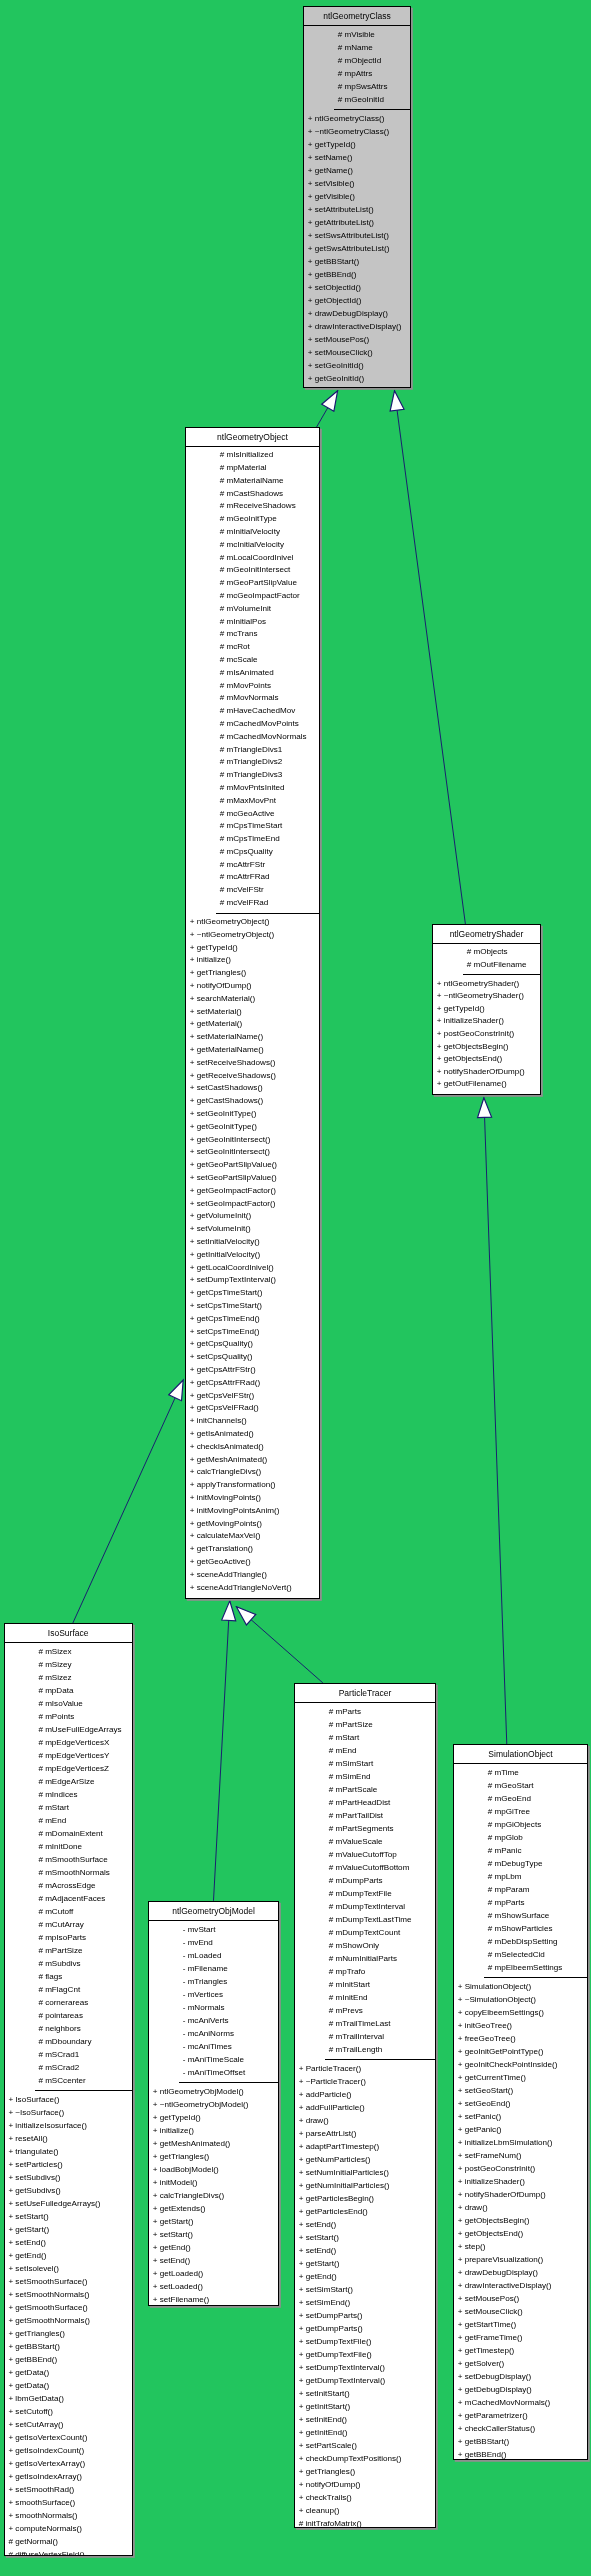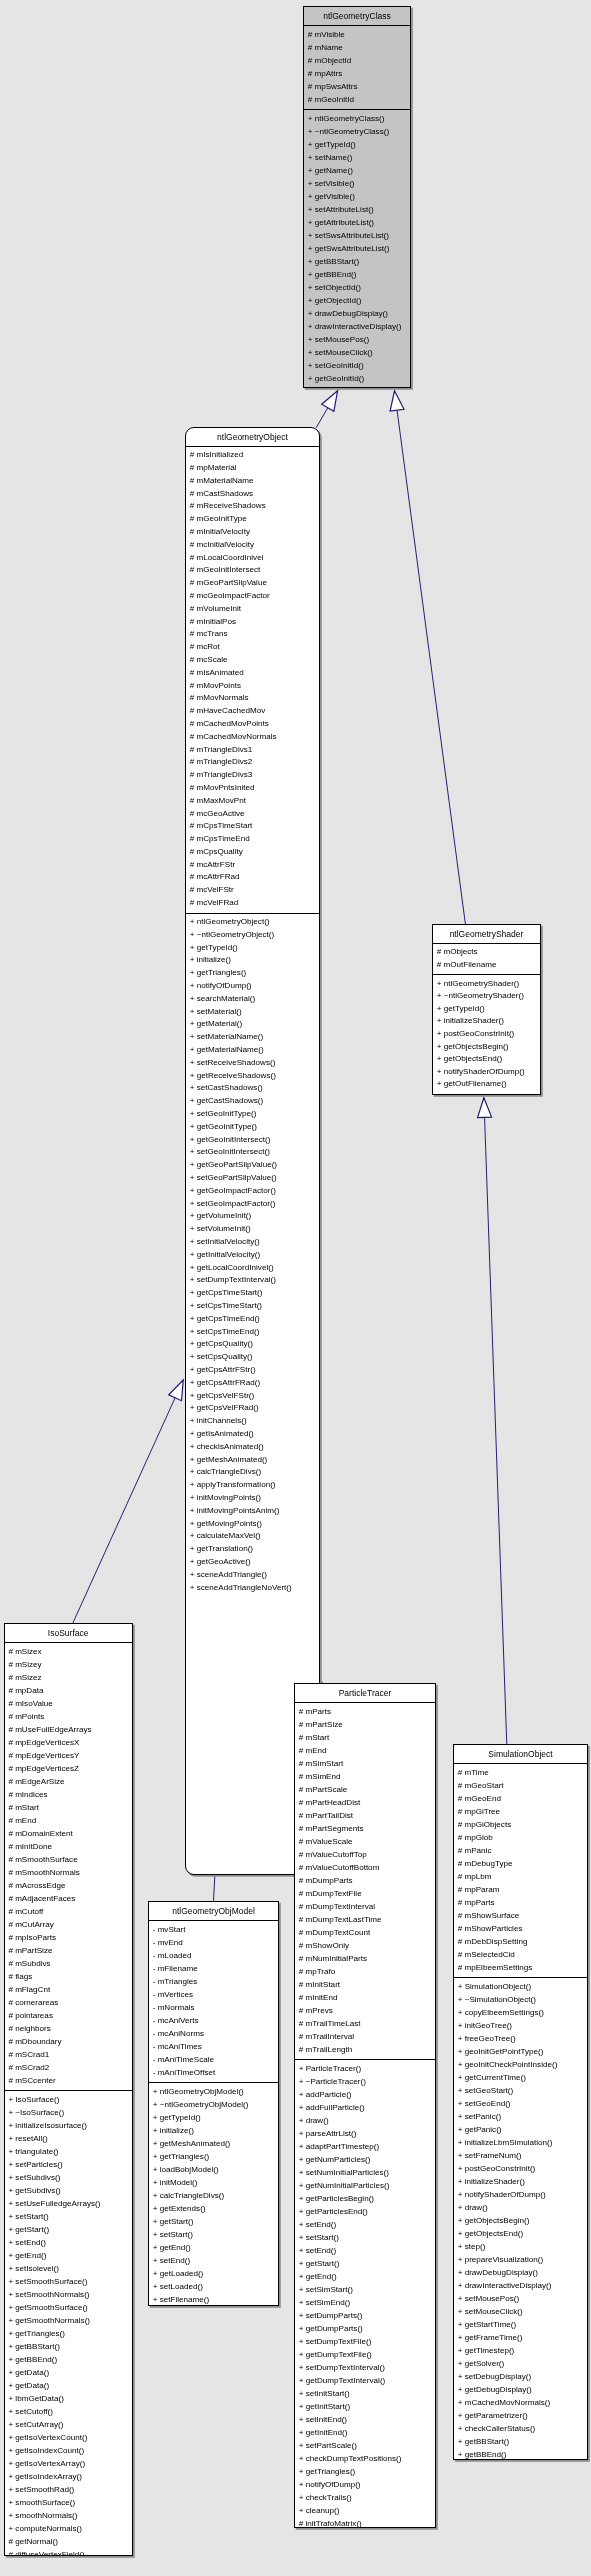--- a/index.html
+++ b/index.html
@@ -1,17 +1,17 @@
 <!DOCTYPE html>
 <html style="font-size:12px"><head>
 <meta charset="utf-8">
 <style>
   html,body{margin:0;padding:0;background:#ffffff;}
   body{font-family:"Liberation Sans","DejaVu Sans",sans-serif;}
-  #diagram{position:relative;width:591px;height:2576px;background:#e5e5e5;overflow:hidden;}
+  #diagram{position:relative;width:591px;height:2576px;background:#22c55e;overflow:hidden;}
   .uml-class{
     position:absolute;
     background:#ffffff;
     border:1.1px solid #000000;
     box-shadow:1.8px 1.8px 0 0 #8f8f8f;
     box-sizing:border-box;
     color:#000000;
     overflow:hidden;
   }
   .uml-class.highlight{background:#c4c4c4;}
@@ -22,21 +22,21 @@
     line-height:18px;
     border-bottom:1.5px solid #000000;
     white-space:nowrap;
     overflow:hidden;
   }
   .uml-section{
     padding:2.2px 0 3px 0;
     font-size:8.1px;
     white-space:nowrap;
   }
-  .uml-section.attrs{border-bottom:1.5px solid #000000;}
+  .uml-section.attrs{border-bottom:1.5px solid #000000;margin-left:30px;}
   .uml-row{padding-left:3.7px;white-space:nowrap;overflow:hidden;}
   #edges{position:absolute;left:0;top:0;pointer-events:none;}
 </style>
 </head>
 <body>
 
 <div id="diagram">
   <svg id="edges" width="591" height="2576" viewBox="0 0 800 3485" xmlns="http://www.w3.org/2000/svg">
     <defs>
       <marker id="inherit-arrow" markerUnits="userSpaceOnUse" markerWidth="30" markerHeight="22" viewBox="0 0 30 22" refX="28" refY="11" orient="auto">
@@ -79,21 +79,21 @@
         <div class="uml-row">+ setObjectId()</div>
         <div class="uml-row">+ getObjectId()</div>
         <div class="uml-row">+ drawDebugDisplay()</div>
         <div class="uml-row">+ drawInteractiveDisplay()</div>
         <div class="uml-row">+ setMousePos()</div>
         <div class="uml-row">+ setMouseClick()</div>
         <div class="uml-row">+ setGeoInitId()</div>
         <div class="uml-row">+ getGeoInitId()</div>
       </div>
   </div>
-    <div class="uml-class" style="left: 185px; top: 427px; width: 135px; height: 1448px; border-radius: 9px;">
+    <div class="uml-class" style="left: 185px; top: 427px; width: 135px; height: 1172px;">
     <div class="uml-title">ntlGeometryObject</div>
     <div class="uml-section attrs" style="line-height: 12.8px;">
         <div class="uml-row"># mIsInitialized</div>
         <div class="uml-row"># mpMaterial</div>
         <div class="uml-row"># mMaterialName</div>
         <div class="uml-row"># mCastShadows</div>
         <div class="uml-row"># mReceiveShadows</div>
         <div class="uml-row"># mGeoInitType</div>
         <div class="uml-row"># mInitialVelocity</div>
         <div class="uml-row"># mcInitialVelocity</div>

